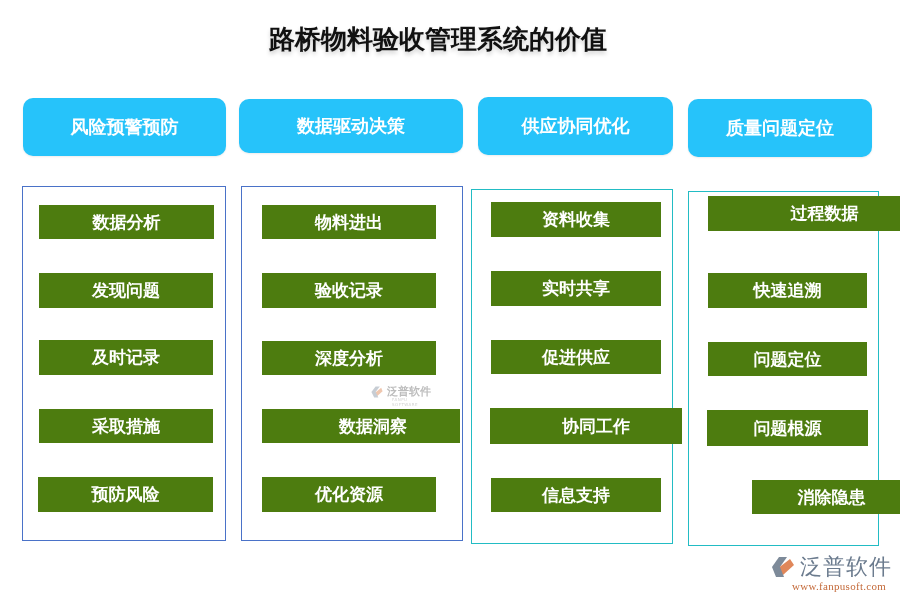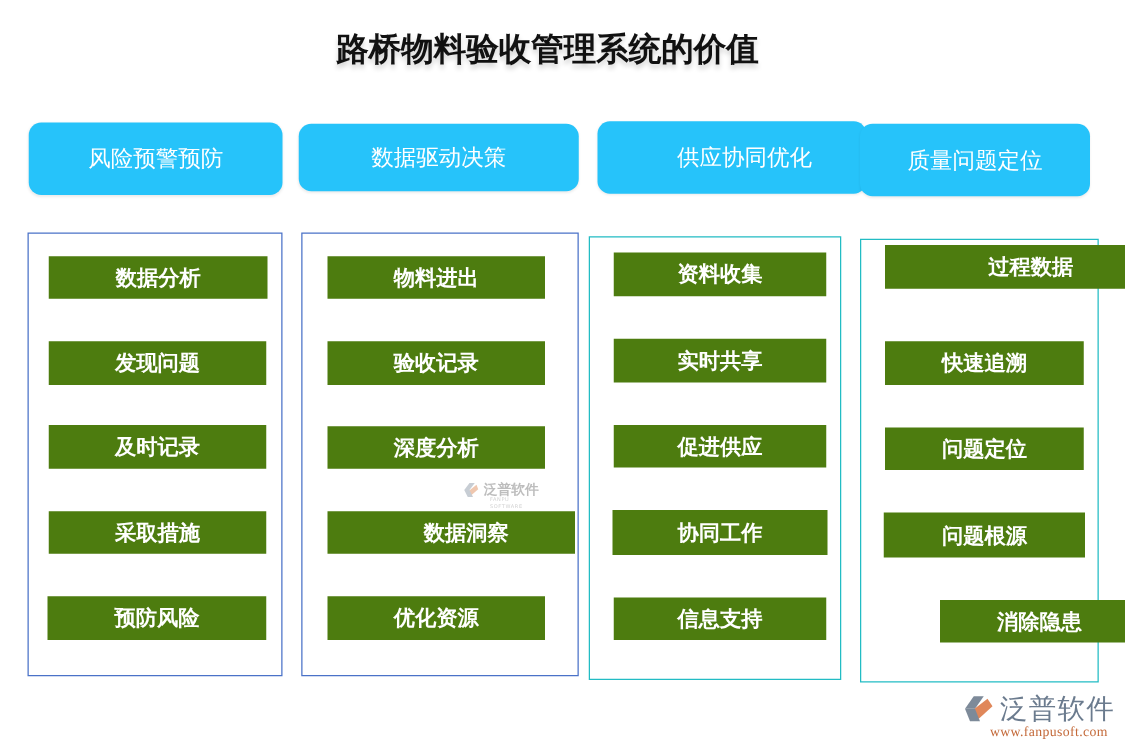--- a/index.html
+++ b/index.html
@@ -3,21 +3,21 @@
 <meta charset="utf-8">
 <style>
   html, body { margin:0; padding:0; background:#ffffff; }
   body { width:900px; height:600px; position:relative; overflow:hidden;
          font-family:"DejaVu Sans","Liberation Sans",sans-serif; }
   .title { position:absolute; left:0; width:900px; top:22px; text-align:center;
            font-size:26px; font-weight:bold; color:#111111;
            text-shadow:0 3px 4px rgba(0,0,0,0.18); letter-spacing:0px; }
   .title span { position:relative; left:-12px; }
   .header { position:absolute; background:#26c3fa; border-radius:10px; color:#ffffff;
-            font-size:18px; font-weight:normal; display:flex; align-items:center; justify-content:center;
+            font-size:18px; font-weight:bold; display:flex; align-items:center; justify-content:center;
             box-shadow:0 1px 2px rgba(0,0,0,0.08); }
   .panel { position:absolute; background:#ffffff; box-sizing:border-box; }
   .panel.blue { border:1.5px solid #4a72c8; }
   .panel.teal { border:1.5px solid #22bcc4; }
   .item { position:absolute; background:#4d7c0f; color:#ffffff; font-size:17px; font-weight:bold;
           display:flex; align-items:center; justify-content:center; }
   .wm-mid { position:absolute; left:370px; top:384px; display:flex; align-items:center; opacity:0.55; }
   .wm-mid .logo { width:14px; height:14px; }
   .wm-mid .txt { font-size:11px; color:#888; margin-left:3px; font-weight:bold; }
   .wm-mid .sub { position:absolute; left:22px; top:13px; font-size:4px; color:#aaa; letter-spacing:0.5px; }
@@ -30,21 +30,21 @@
 <body>
 
 <div class="title"><span>路桥物料验收管理系统的价值</span></div>
 
 <div class="header" style="left:23px;top:98px;width:203px;height:58px;">
     <span>风险预警预防</span>
   </div>
 <div class="header" style="left:239px;top:99px;width:224px;height:54px;">
     <span>数据驱动决策</span>
   </div>
-<div class="header" style="left:478px;top:97px;width:195px;height:58px;padding-left:20px;">
+<div class="header" style="left:478px;top:97px;width:195px;height:58px;">
     <span>供应协同优化</span>
   </div>
 <div class="header" style="left:688px;top:99px;width:184px;height:58px;">
     <span>质量问题定位</span>
   </div>
 
 <div class="panel blue" style="left:22px;top:186px;width:204px;height:355px;"></div>
 <div class="item" style="left:39px;top:205px;width:175px;height:34px;">
     <span>数据分析</span>
   </div>
@@ -81,21 +81,21 @@
 <div class="panel teal" style="left:471px;top:189px;width:202px;height:355px;"></div>
 <div class="item" style="left:491px;top:202px;width:170px;height:35px;">
     <span>资料收集</span>
   </div>
 <div class="item" style="left:491px;top:271px;width:170px;height:35px;">
     <span>实时共享</span>
   </div>
 <div class="item" style="left:491px;top:340px;width:170px;height:34px;">
     <span>促进供应</span>
   </div>
-<div class="item" style="left:490px;top:408px;width:172px;height:36px;">
+<div class="item" style="left:490px;top:408px;width:172px;height:36px;padding-left:20px;">
     <span>协同工作</span>
   </div>
 <div class="item" style="left:491px;top:478px;width:170px;height:34px;">
     <span>信息支持</span>
   </div>
 
 <div class="panel teal" style="left:688px;top:191px;width:191px;height:355px;"></div>
 <div class="item" style="left:708px;top:196px;width:159px;height:35px;padding-left:37px;">
     <span>过程数据</span>
   </div>

